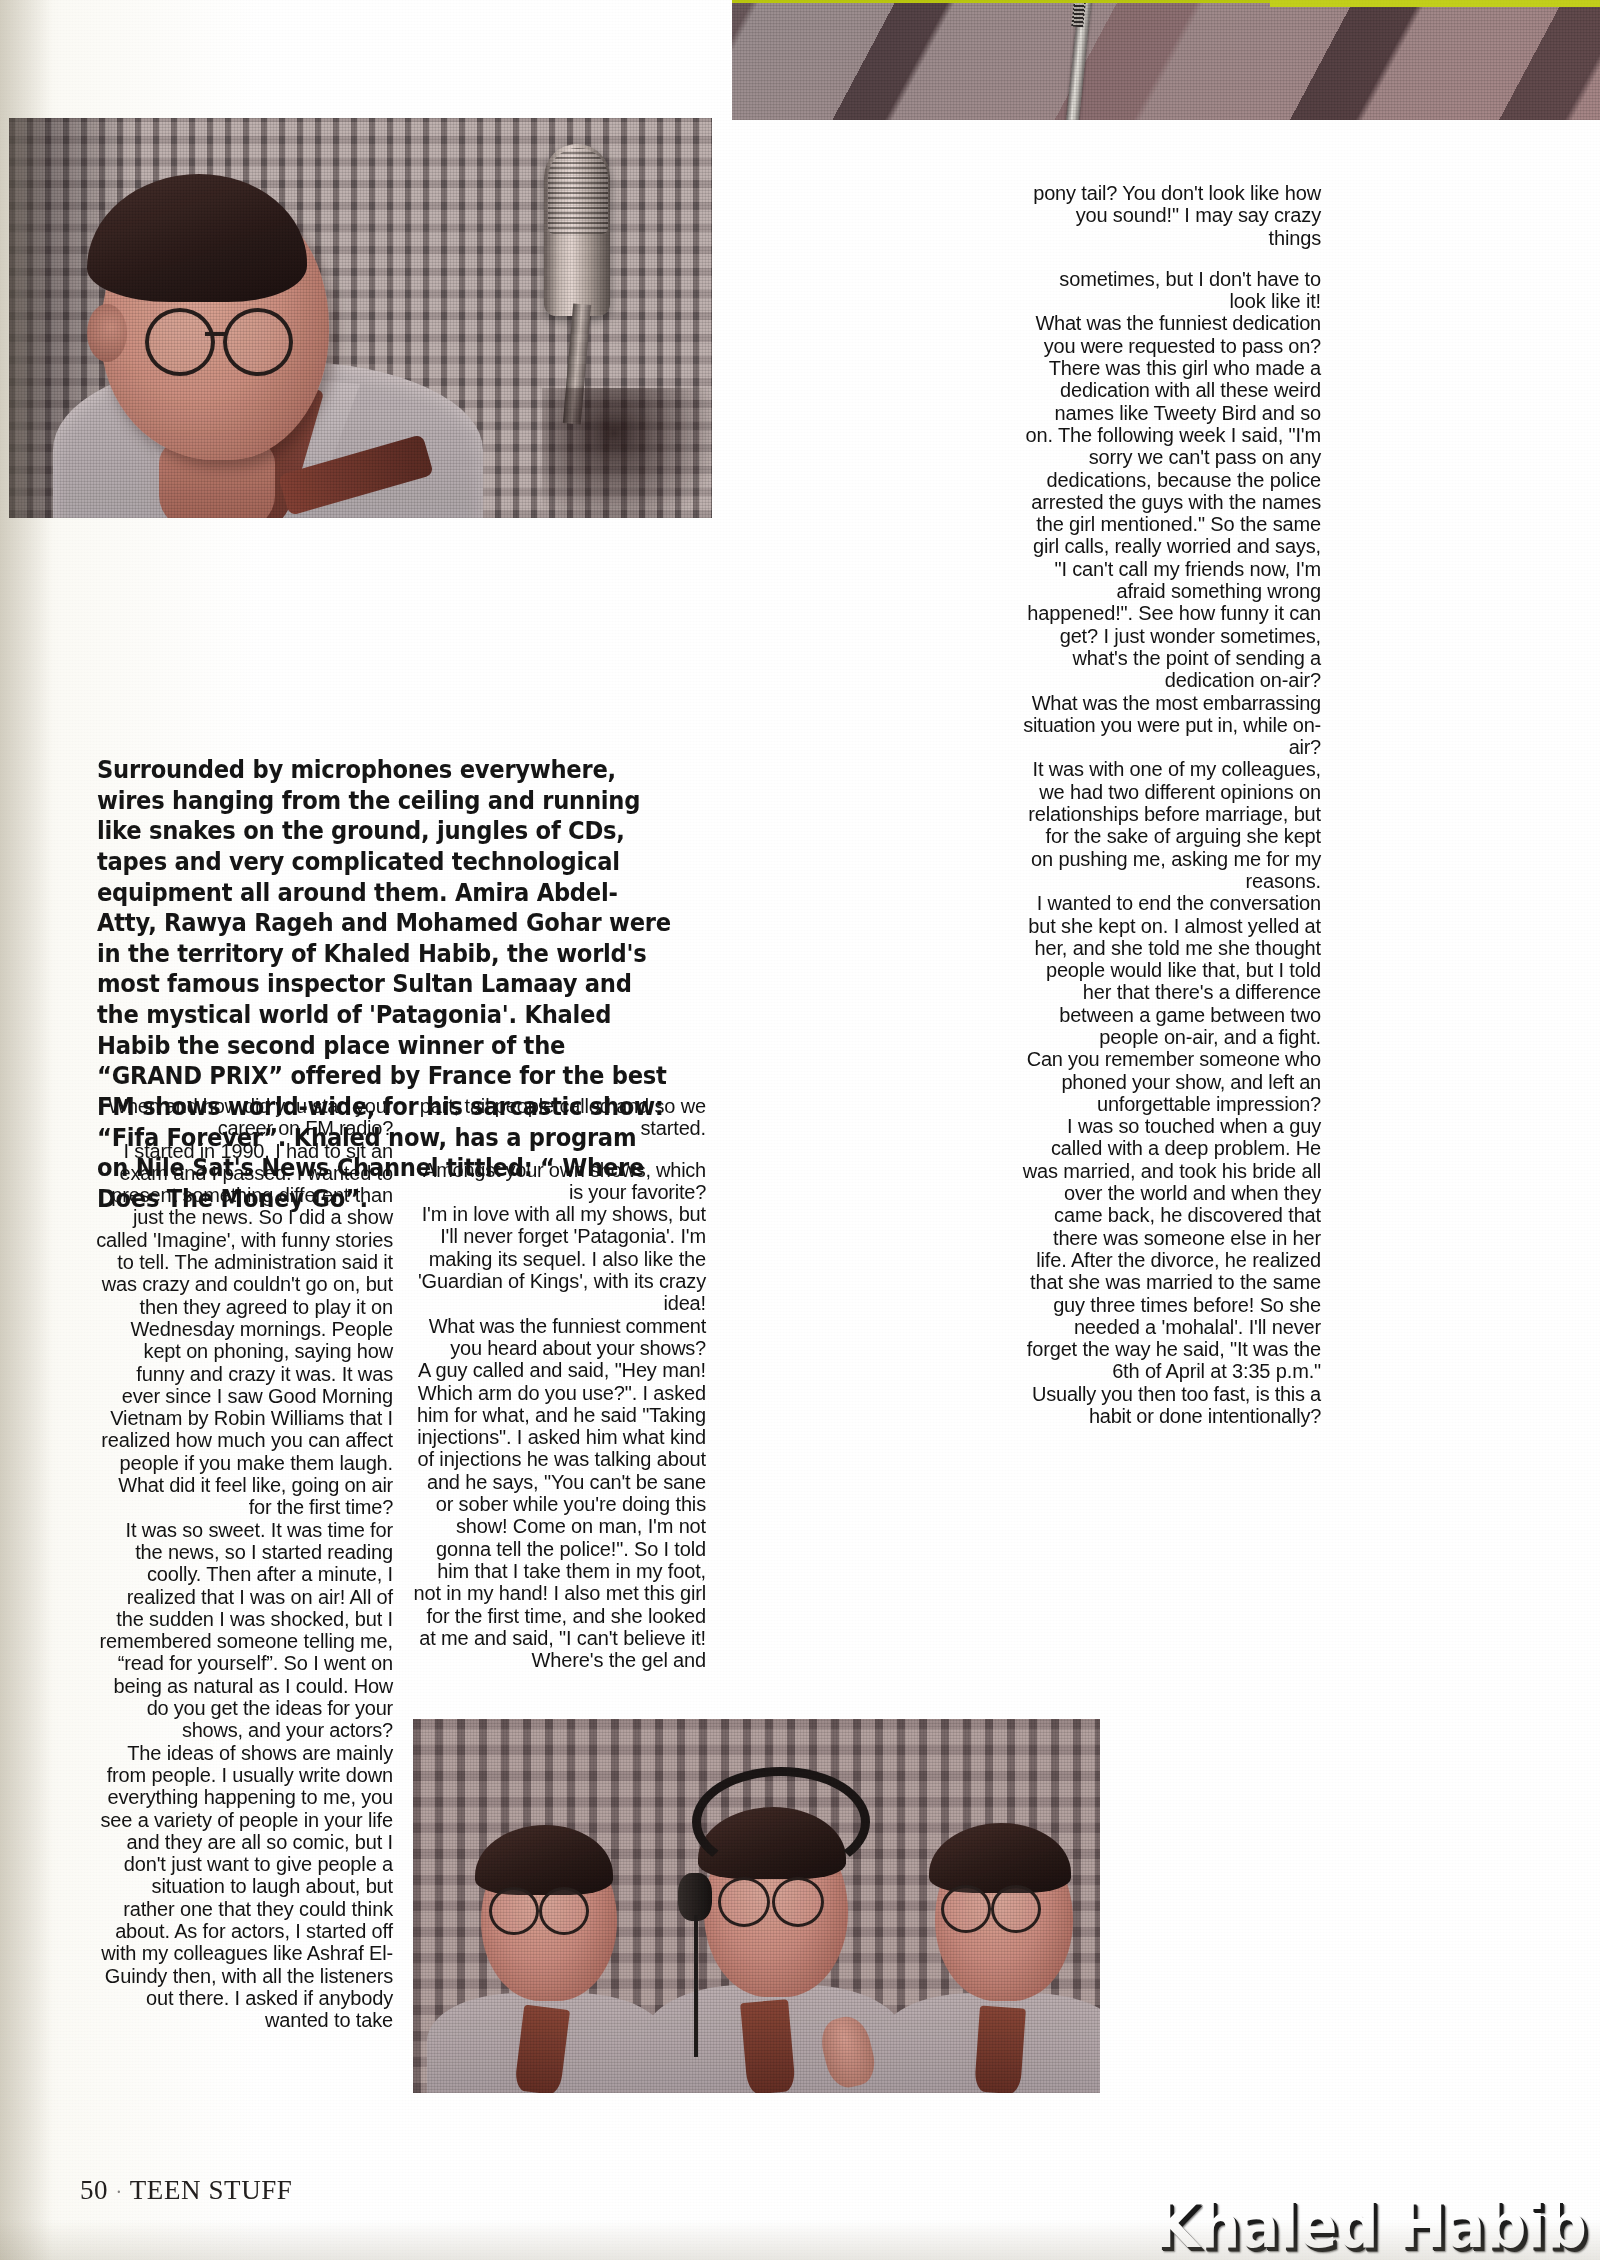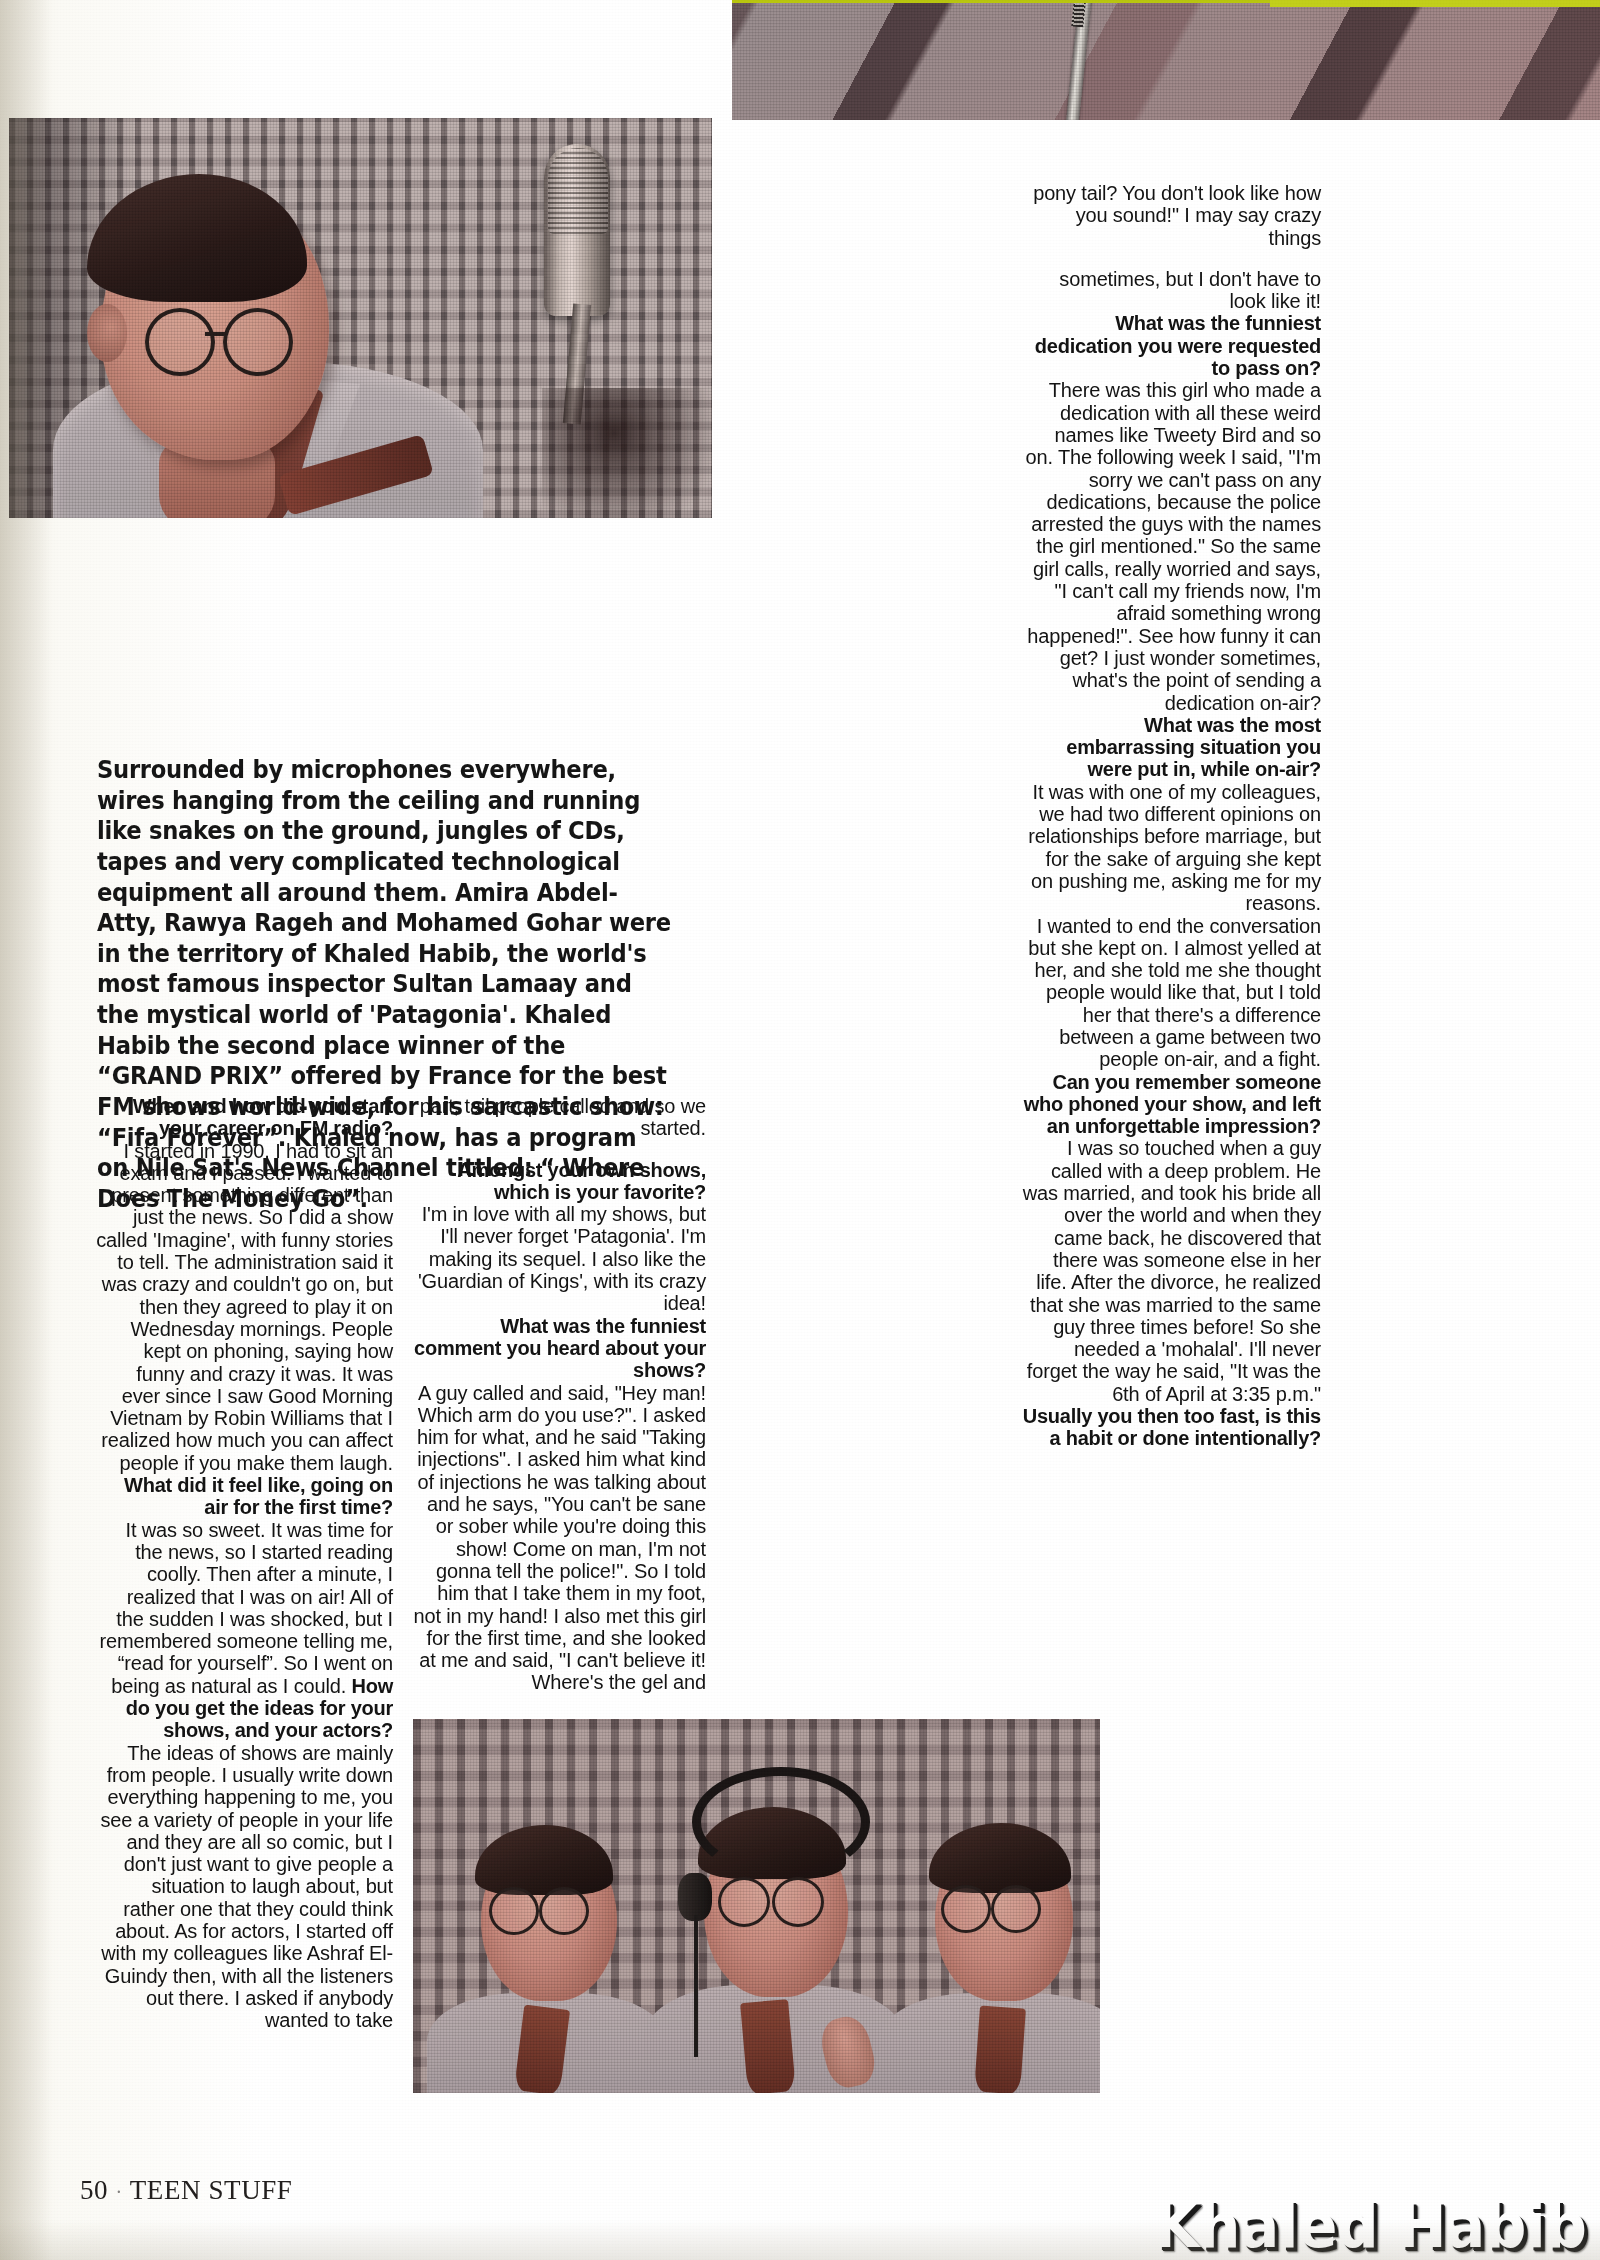--- a/index.html
+++ b/index.html
@@ -341,21 +341,21 @@
     font-family: "Liberation Sans", sans-serif;
     font-size: 20px;
     line-height: 1.115;
     color: #141414;
     letter-spacing: -.15px;
     text-align: right;
     hyphens: none;
   }
   .col p { margin: 0; }
   .col .q {
-    font-weight: bold;
+    font-weight: normal;
     letter-spacing: -.25px;
   }
   .col .blank { display: block; height: 19px; }
 
   #col-left   { left: 96px;  top: 1095px; width: 297px; }
   #col-mid    { left: 412px; top: 1095px; width: 294px; }
   #col-right  { left: 1022px; top: 182px; width: 299px; }
 
   
   #footer {

